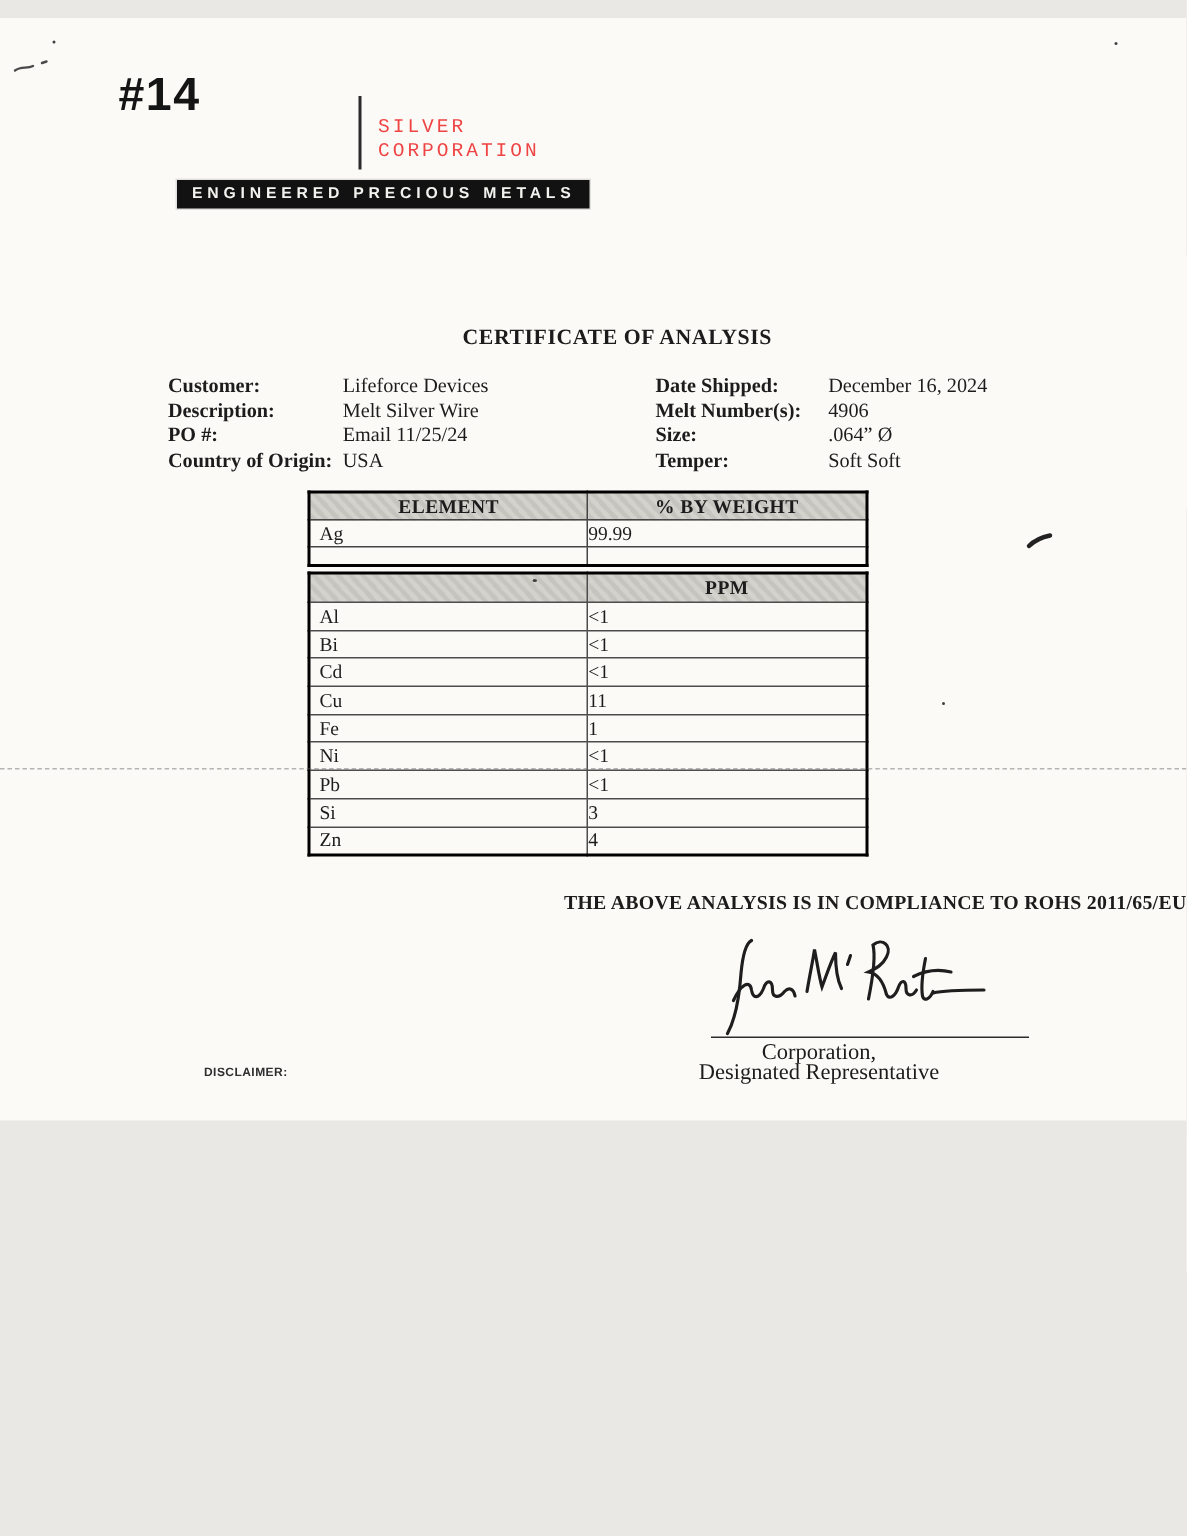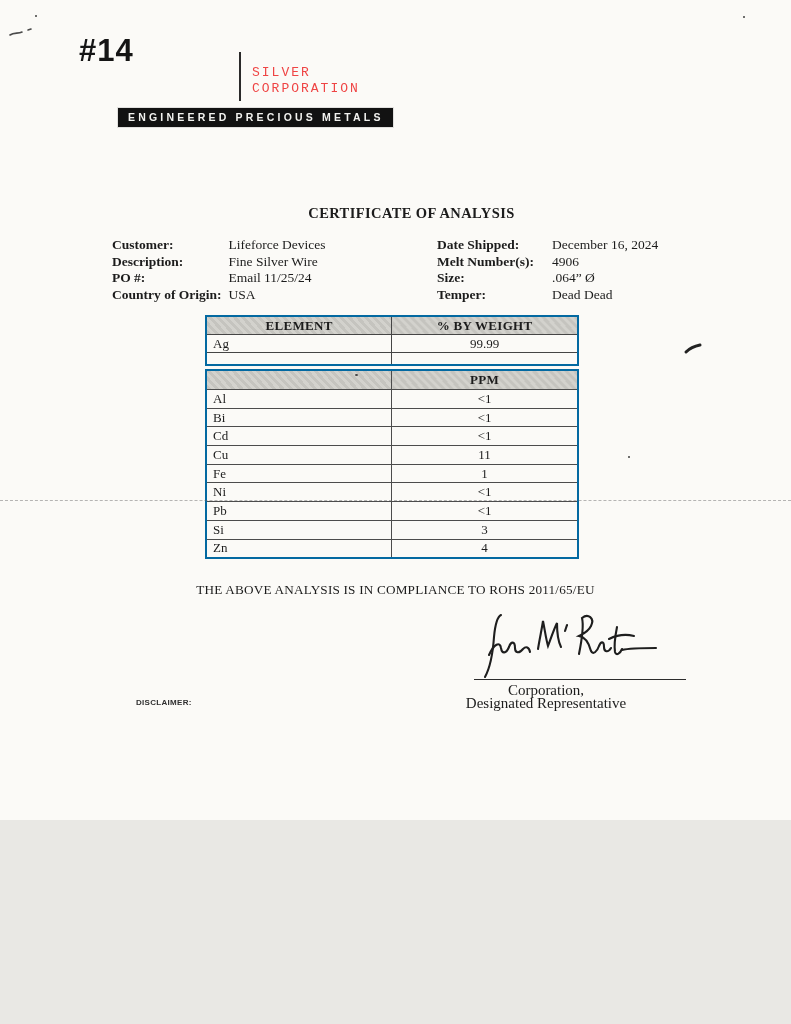--- a/index.html
+++ b/index.html
@@ -1,17 +1,17 @@
 <!DOCTYPE html>
 <html><head>
 <meta charset="utf-8">
 <style>
   html,body{margin:0;padding:0;background:#e9e8e4;}
   .page{
-    position:relative;width:791px;height:820px;margin:0 auto;
+    position:relative;width:791px;height:735px;margin:12px auto;
     background:#fbfaf7;color:#1c1c1c;overflow:hidden;
     font-family:"Liberation Serif", serif;
   }
   
   .handnum{
     position:absolute;left:79px;top:33px;
     font-family:"Liberation Sans", sans-serif;font-size:31px;font-weight:600;
     letter-spacing:1px;color:#151515;
   }
   .logo{
@@ -47,36 +47,36 @@
   .info .val{white-space:nowrap;}
   
   .tblwrap{position:absolute;left:205px;top:315px;width:374px;}
   table{border-collapse:collapse;width:374px;table-layout:fixed;}
   .t1{margin-bottom:3px;}
   td,th{
     border:1px solid #4c4c4c;font-size:13px;padding:0 0 0 6px;
     height:16px;text-align:left;vertical-align:middle;
   }
   .t1 td,.t1 th{border-color:#454545;}
-  table{border:2px solid #0369a1;}
+  table{border:2px solid #000000;}
   th{
     text-align:center;font-weight:bold;padding:0;
     background:#cccbc6;
     background-image:repeating-linear-gradient(47deg,#c5c4bf 0 3px,#d3d2cd 3px 6px);
     letter-spacing:.3px;height:17px;
   }
-  td.valcell{text-align:center;padding:0;}
+  td.valcell{padding:0;}
   .rowAg td{height:17px;}
   .rowEmpty td{height:11px;}
   .t2 th{height:18px;}
   .t2 td{height:17.7px;}
   
   .compliance{
-    position:absolute;left:0;top:582px;width:100%;text-align:center;
-    font-size:13.2px;letter-spacing:.2px;
+    position:absolute;left:0;top:582px;width:100%;text-align:right;
+    font-size:13.2px;letter-spacing:.2px;font-weight:bold;
   }
   
   .sig-svg{position:absolute;left:468px;top:608px;}
   .sig-line{position:absolute;left:474px;top:679px;width:212px;border-top:1.5px solid #2c2c2c;}
   .sig-text{
     position:absolute;left:446px;top:684px;width:200px;text-align:center;
     font-size:15px;line-height:13px;
   }
   
   .disclaimer{
@@ -113,36 +113,36 @@
     <div class="ln">CORPORATION</div>
   </div>
   <div class="banner">ENGINEERED PRECIOUS METALS</div>
 
   <h1 class="title">CERTIFICATE OF ANALYSIS</h1>
 
   <div class="info info-left">
     <div class="lbl">Customer:</div>
     <div class="val">Lifeforce Devices</div>
     <div class="lbl">Description:</div>
-    <div class="val">Fine Silver Wire</div>
+    <div class="val">Melt Silver Wire</div>
     <div class="lbl">PO #:</div>
     <div class="val">Email 11/25/24</div>
     <div class="lbl">Country of Origin:</div>
     <div class="val">USA</div>
   </div>
 
   <div class="info info-right">
     <div class="lbl">Date Shipped:</div>
     <div class="val">December 16, 2024</div>
     <div class="lbl">Melt Number(s):</div>
     <div class="val">4906</div>
     <div class="lbl">Size:</div>
     <div class="val">.064” Ø</div>
     <div class="lbl">Temper:</div>
-    <div class="val">Dead Dead</div>
+    <div class="val">Soft Soft</div>
   </div>
 
   <div class="tblwrap">
     <table class="t1">
       <tbody>
           <tr>
         <th style="width:49.5%">ELEMENT</th>
         <th>% BY WEIGHT</th>
       </tr>
       <tr class="rowAg">

